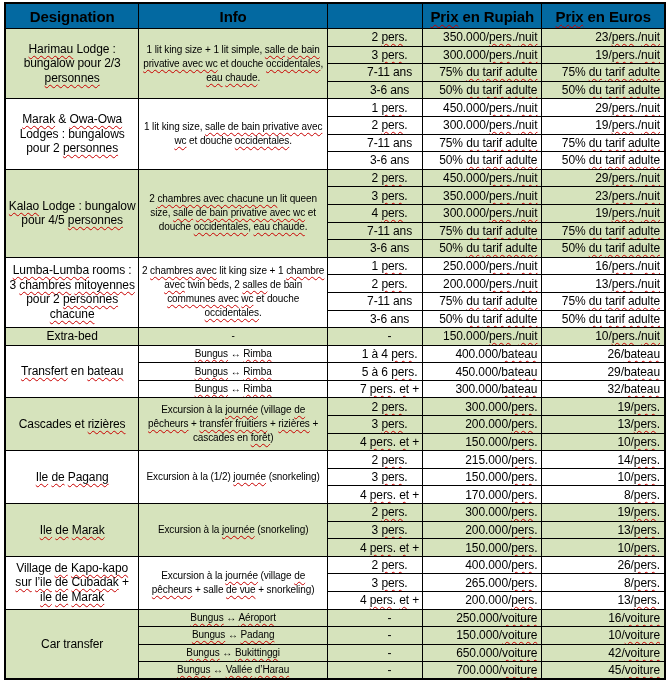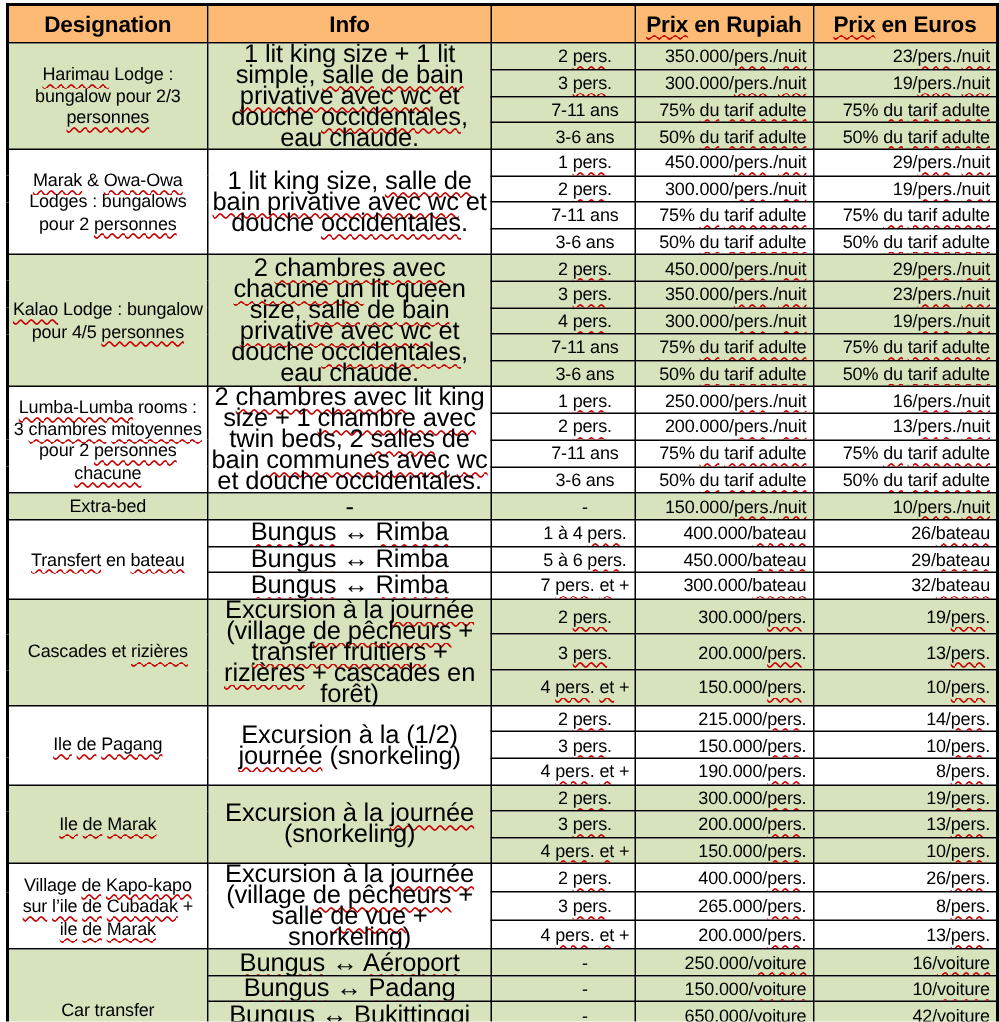--- a/index.html
+++ b/index.html
@@ -11,29 +11,29 @@
   .page{padding:2px 0 0 4px;}
   table.tariff{
     border-collapse:collapse;table-layout:fixed;
     border:2px solid #000;background:#fff;
   }
   col.c1{width:136px;} col.c2{width:195px;} col.c3{width:81px;}
   col.c4{width:120px;} col.c5{width:124px;}
   th,td{border:1px solid #000;overflow:hidden;}
   th{
     height:24px;font-size:15px;font-weight:bold;text-align:center;
-    background:#fdba74;padding:0 2px;letter-spacing:-0.1px;
+    background:#0369a1;padding:0 2px;letter-spacing:-0.1px;
   }
   tbody tr{height:17.6px;}
   td{
     font-size:12px;line-height:14px;padding:0 3px;
     text-align:center;vertical-align:middle;letter-spacing:-0.1px;
   }
   td.desig{font-weight:normal;font-size:12px;line-height:14.5px;padding:0 2px;}
-  td.info{font-size:17px;line-height:14px;padding:0 2px;}
+  td.info{font-size:10px;line-height:14px;padding:0 2px;}
   td.pers{white-space:nowrap;padding-left:32px;}
   td.price{text-align:right;white-space:nowrap;padding:0 4px 0 1px;}
   .green{background:#D6E3BC;}
   .sq{
     text-decoration-line:underline;
     text-decoration-style:wavy;
     text-decoration-color:#C80000;
     text-decoration-thickness:1px;
     text-underline-offset:2px;
     text-decoration-skip-ink:none;
@@ -204,21 +204,21 @@
           <td class="price"><span>215.000/</span><span class="sq">pers</span><span>.</span></td>
           <td class="price"><span>14/</span><span class="sq">pers</span><span>.</span></td>
         </tr>
         <tr>
           <td class="pers"><span>3 </span><span class="sq">pers</span><span>.</span></td>
           <td class="price"><span>150.000/</span><span class="sq">pers</span><span>.</span></td>
           <td class="price"><span>10/</span><span class="sq">pers</span><span>.</span></td>
         </tr>
         <tr>
           <td class="pers"><span>4 </span><span class="sq">pers</span><span>. </span><span class="sq">et</span><span> +</span></td>
-          <td class="price"><span>190.000/</span><span class="sq">pers</span><span>.</span></td>
+          <td class="price"><span>170.000/</span><span class="sq">pers</span><span>.</span></td>
           <td class="price"><span>8/</span><span class="sq">pers</span><span>.</span></td>
         </tr>
         <tr>
           <td class="desig green" rowspan="3"><span class="sq">Ile</span><span> </span><span class="sq">de</span><span> </span><span class="sq">Marak</span></td>
           <td class="info green" rowspan="3"><span>Excursion à la </span><span class="sq">journée</span><span> (snorkeling)</span></td>
           <td class="pers green"><span>2 </span><span class="sq">pers</span><span>.</span></td>
           <td class="price green"><span>300.000/</span><span class="sq">pers</span><span>.</span></td>
           <td class="price green"><span>19/</span><span class="sq">pers</span><span>.</span></td>
         </tr>
         <tr>

